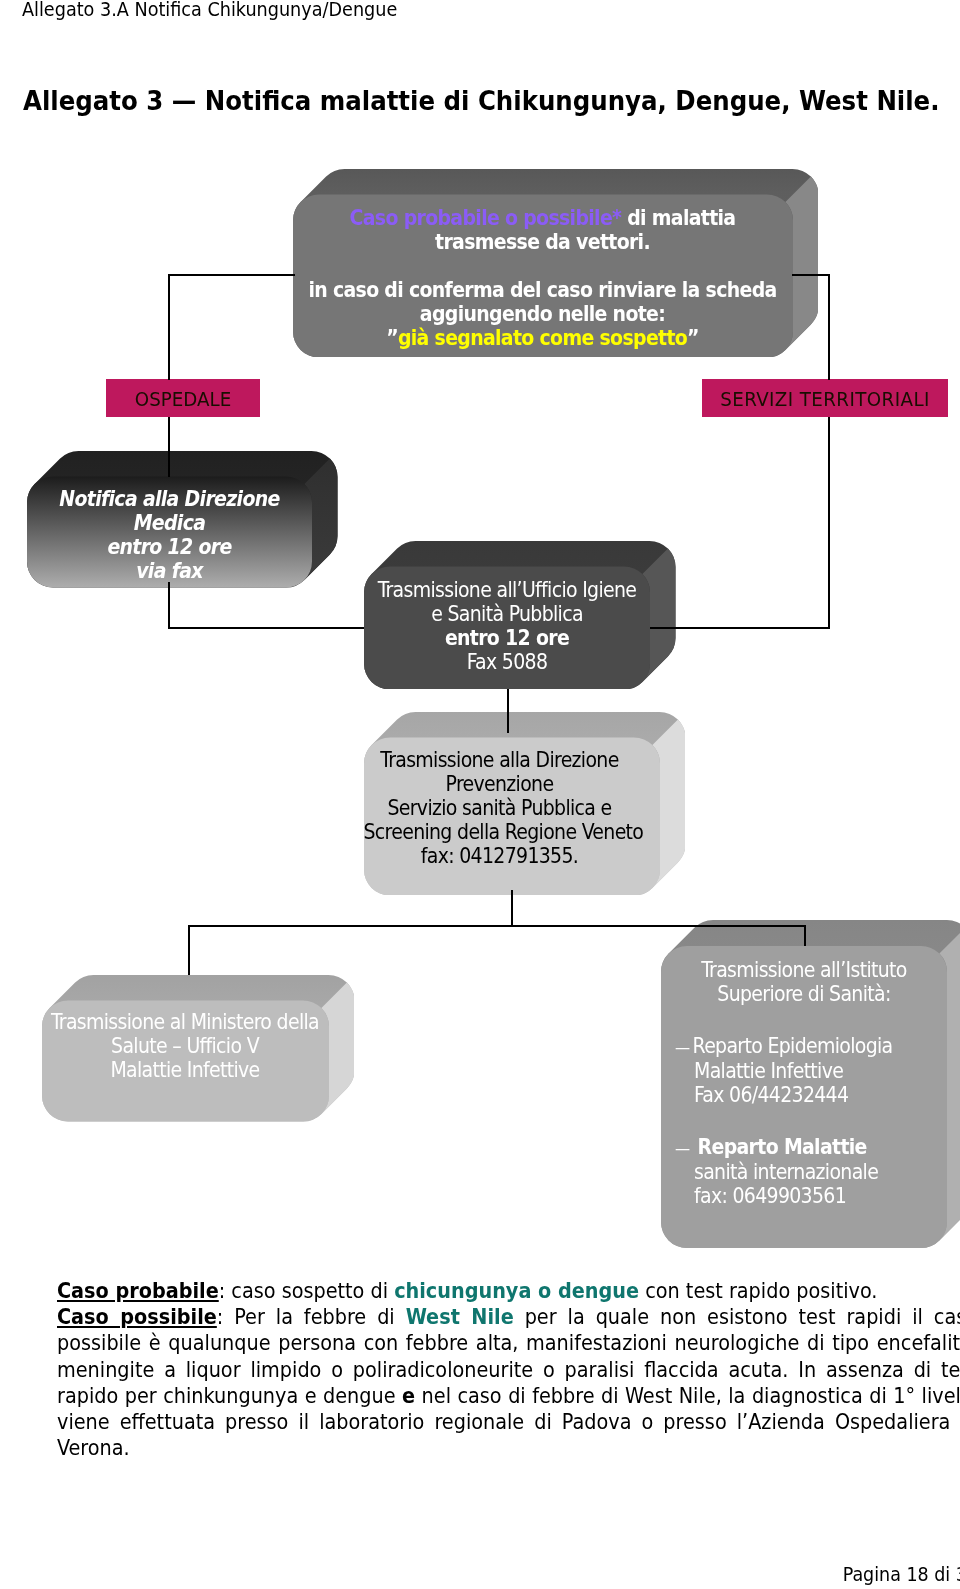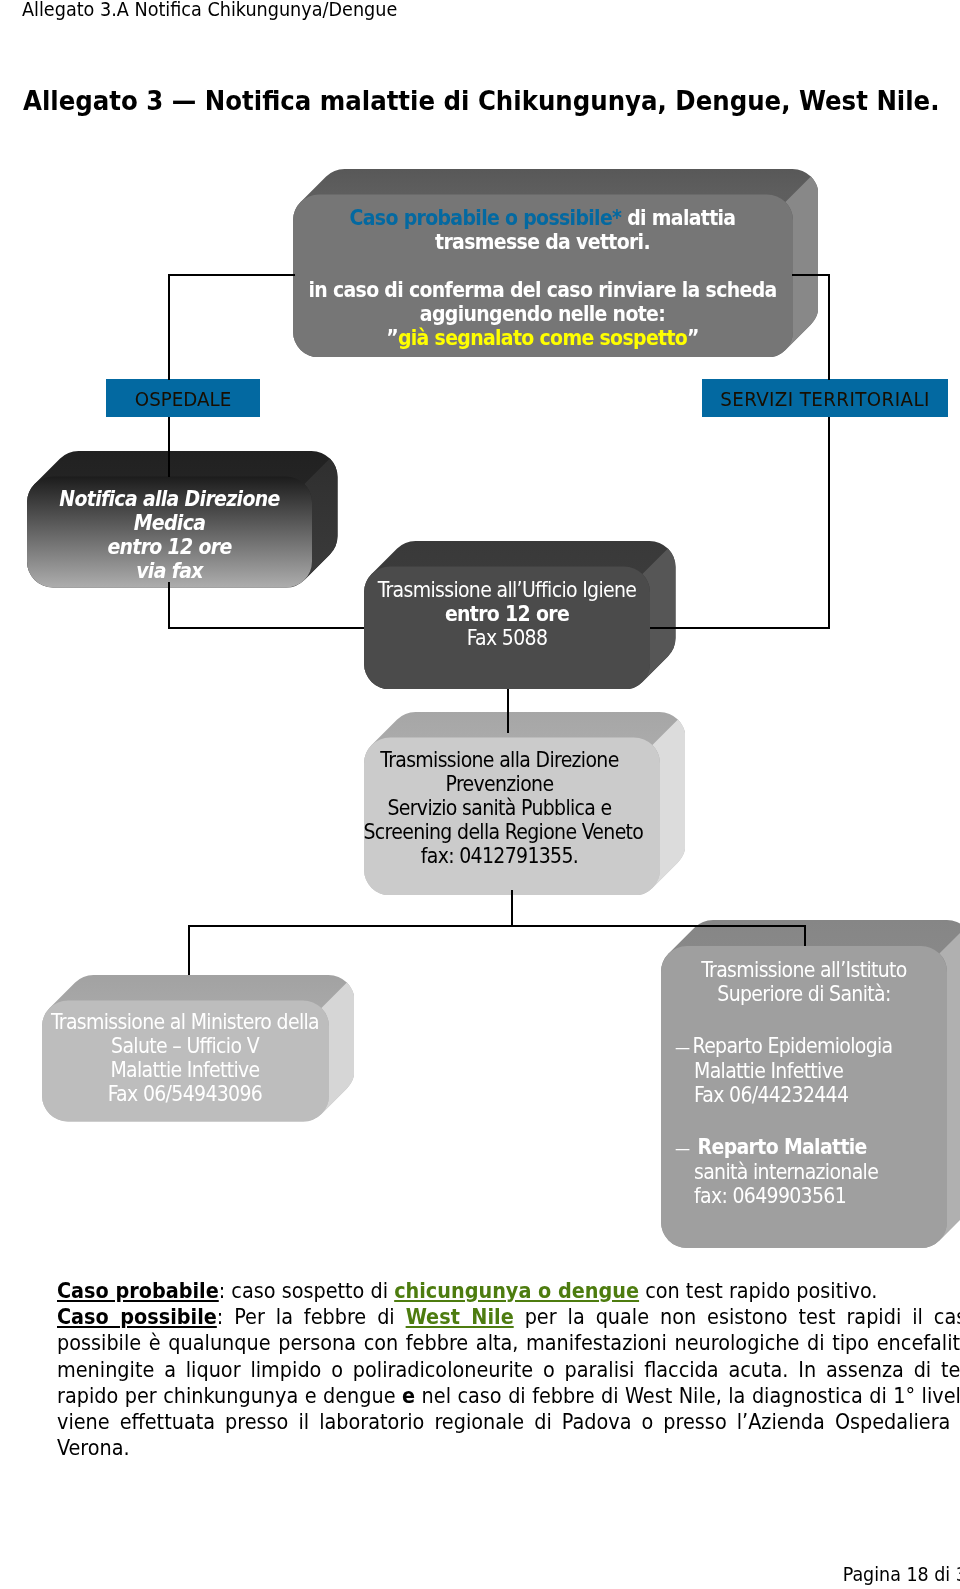--- a/index.html
+++ b/index.html
@@ -7,40 +7,40 @@
   body{width:960px;height:1589px;background:#ffffff;
        font-family:"DejaVu Sans",sans-serif;font-stretch:condensed;
        position:relative;overflow:hidden;}
   .page{position:absolute;left:0;top:0;width:960px;height:1589px;margin-left:20px;}
 
   .hdr{position:absolute;left:2px;top:-2px;font-size:19.6px;color:#000;white-space:nowrap;}
   .title{position:absolute;left:3px;top:85px;font-size:27.2px;font-weight:bold;color:#000;white-space:nowrap;}
 
   .ln{position:absolute;background:#000;}
 
-  .ybox{position:absolute;background:#0369a1;color:#180e00;
+  .ybox{position:absolute;background:#be185d;color:#180e00;
         display:flex;align-items:center;justify-content:center;
         font-size:20.3px;line-height:1;padding-top:3px;box-sizing:border-box;}
 
   
   .box3d{position:absolute;}
   .box3d > svg{position:absolute;left:0;top:0;display:block;}
   .box3d .lines{position:absolute;text-align:center;white-space:nowrap;
                 font-size:21px;letter-spacing:-0.66px;}
   .box3d .lines div{line-height:24px;}
   .box3d .lines .lft{text-align:left;padding-left:14px;}
   .box3d .lines .ind{padding-left:33px;}
   .box3d .lines .spacer{line-height:28px;}
   .box3d .lines .dash{font-size:0.8em;letter-spacing:0;padding-right:2.5px;}
   .box3d .lines .gap2{padding-left:5px;font-weight:bold;}
 
   .para{position:absolute;left:37px;top:1278px;width:921px;
         font-size:21.4px;line-height:26.2px;text-align:justify;color:#000;}
   .para .g{color:#000000;font-weight:bold;text-decoration:underline;}
-  .para .o{color:#4d7c0f;font-weight:bold;text-decoration:underline;}
+  .para .o{color:#0f766e;font-weight:bold;}
   .foot{position:absolute;left:0;top:1563px;width:958px;text-align:right;font-size:19.45px;color:#000;}
 </style>
 </head>
 <body>
 
 <div class="page">
 
   <div class="hdr">Allegato 3.A Notifica Chikungunya/Dengue</div>
   <div class="title">Allegato 3 — Notifica malattie di Chikungunya, Dengue, West Nile.</div>
 
@@ -51,21 +51,21 @@
           <stop offset="0" stop-color="#585858"></stop>
             <stop offset="0.12" stop-color="#5e5e5e"></stop>
             <stop offset="1" stop-color="#6b6b6b"></stop>
         </linearGradient>
       </defs>
       <path fill="url(#g1t)" d="M 7.62,33.12 L 33.12,7.62 A 26,26 0 0 1 51.5,0 L 499.5,0 A 26,26 0 0 1 525.5,26 L 525.5,137 A 26,26 0 0 1 517.88,155.38 L 492.38,180.88 A 26,26 0 0 1 474,188.5 L 26,188.5 A 26,26 0 0 1 0,162.5 L 0,51.5 A 26,26 0 0 1 7.62,33.12 Z"></path>
       <path fill="#888888" d="M 492.38,33.12 L 517.88,7.62 A 26,26 0 0 1 525.5,26 L 525.5,137 A 26,26 0 0 1 517.88,155.38 L 492.38,180.88 A 26,26 0 0 0 500,162.5 L 500,51.5 A 26,26 0 0 0 492.38,33.12 Z"></path>
       <path fill="#767676" d="M 26,25.5 L 474,25.5 A 26,26 0 0 1 500,51.5 L 500,162.5 A 26,26 0 0 1 474,188.5 L 26,188.5 A 26,26 0 0 1 0,162.5 L 0,51.5 A 26,26 0 0 1 26,25.5 Z"></path>
     </svg>
     <div class="lines" style="left:0;top:37px;width:500px;font-weight:bold;color:#fff;">
-      <div><span style="color:#0369a1">Caso probabile o possibile*</span><span> di malattia</span></div>
+      <div><span style="color:#8b5cf6">Caso probabile o possibile*</span><span> di malattia</span></div>
       <div>trasmesse da vettori.</div>
       <div>&nbsp;</div>
       <div>in caso di conferma del caso rinviare la scheda</div>
       <div>aggiungendo nelle note:</div>
       <div><span>”</span><span style="color:#FFFF00">già segnalato come sospetto</span><span>”</span></div>
     </div>
   </div>
 
   <div class="ybox" style="left:86px;top:379px;width:154px;height:38px;">OSPEDALE</div>
   <div class="ybox" style="left:682px;top:379px;width:246px;height:38px;letter-spacing:0.42px;">SERVIZI TERRITORIALI</div>
@@ -105,20 +105,21 @@
           <stop offset="0" stop-color="#393939"></stop>
             <stop offset="1" stop-color="#434343"></stop>
         </linearGradient>
       </defs>
       <path fill="url(#g3t)" d="M 7.62,33.12 L 33.12,7.62 A 26,26 0 0 1 51.5,0 L 285.5,0 A 26,26 0 0 1 311.5,26 L 311.5,97 A 26,26 0 0 1 303.88,115.38 L 278.38,140.88 A 26,26 0 0 1 260,148.5 L 26,148.5 A 26,26 0 0 1 0,122.5 L 0,51.5 A 26,26 0 0 1 7.62,33.12 Z"></path>
       <path fill="#565656" d="M 278.38,33.12 L 303.88,7.62 A 26,26 0 0 1 311.5,26 L 311.5,97 A 26,26 0 0 1 303.88,115.38 L 278.38,140.88 A 26,26 0 0 0 286,122.5 L 286,51.5 A 26,26 0 0 0 278.38,33.12 Z"></path>
       <path fill="#4b4b4b" d="M 26,25.5 L 260,25.5 A 26,26 0 0 1 286,51.5 L 286,122.5 A 26,26 0 0 1 260,148.5 L 26,148.5 A 26,26 0 0 1 0,122.5 L 0,51.5 A 26,26 0 0 1 26,25.5 Z"></path>
     </svg>
     <div class="lines" style="left:0;top:37px;width:286px;color:#fff;">
       <div>Trasmissione all’Ufficio Igiene</div>
+      <div>e Sanità Pubblica</div>
       <div style="font-weight:bold">entro 12 ore</div>
       <div>Fax 5088</div>
     </div>
   </div>
 
   <div class="box3d" style="left:343.5px;top:711.5px;">
     <svg width="321.5" height="183.5" viewBox="0 0 321.5 183.5">
       <defs>
         <linearGradient id="g4t" x1="0" y1="0" x2="0" y2="1">
           <stop offset="0" stop-color="#a6a6a6"></stop>
@@ -147,21 +148,20 @@
         </linearGradient>
       </defs>
       <path fill="url(#g5t)" d="M 7.62,33.12 L 33.12,7.62 A 26,26 0 0 1 51.5,0 L 286.5,0 A 26,26 0 0 1 312.5,26 L 312.5,95 A 26,26 0 0 1 304.88,113.38 L 279.38,138.88 A 26,26 0 0 1 261,146.5 L 26,146.5 A 26,26 0 0 1 0,120.5 L 0,51.5 A 26,26 0 0 1 7.62,33.12 Z"></path>
       <path fill="#d6d6d6" d="M 279.38,33.12 L 304.88,7.62 A 26,26 0 0 1 312.5,26 L 312.5,95 A 26,26 0 0 1 304.88,113.38 L 279.38,138.88 A 26,26 0 0 0 287,120.5 L 287,51.5 A 26,26 0 0 0 279.38,33.12 Z"></path>
       <path fill="#bdbdbd" d="M 26,25.5 L 261,25.5 A 26,26 0 0 1 287,51.5 L 287,120.5 A 26,26 0 0 1 261,146.5 L 26,146.5 A 26,26 0 0 1 0,120.5 L 0,51.5 A 26,26 0 0 1 26,25.5 Z"></path>
     </svg>
     <div class="lines" style="left:0;top:35px;width:287px;color:#fff;">
       <div>Trasmissione al Ministero della</div>
       <div>Salute – Ufficio V</div>
       <div>Malattie Infettive</div>
-      <div>Fax 06/54943096</div>
     </div>
   </div>
 
   <div class="box3d" style="left:641px;top:920px;">
     <svg width="312" height="328" viewBox="0 0 312 328">
       <defs>
         <linearGradient id="g6t" x1="0" y1="0" x2="0" y2="1">
           <stop offset="0" stop-color="#868686"></stop>
             <stop offset="1" stop-color="#9d9d9d"></stop>
         </linearGradient>

